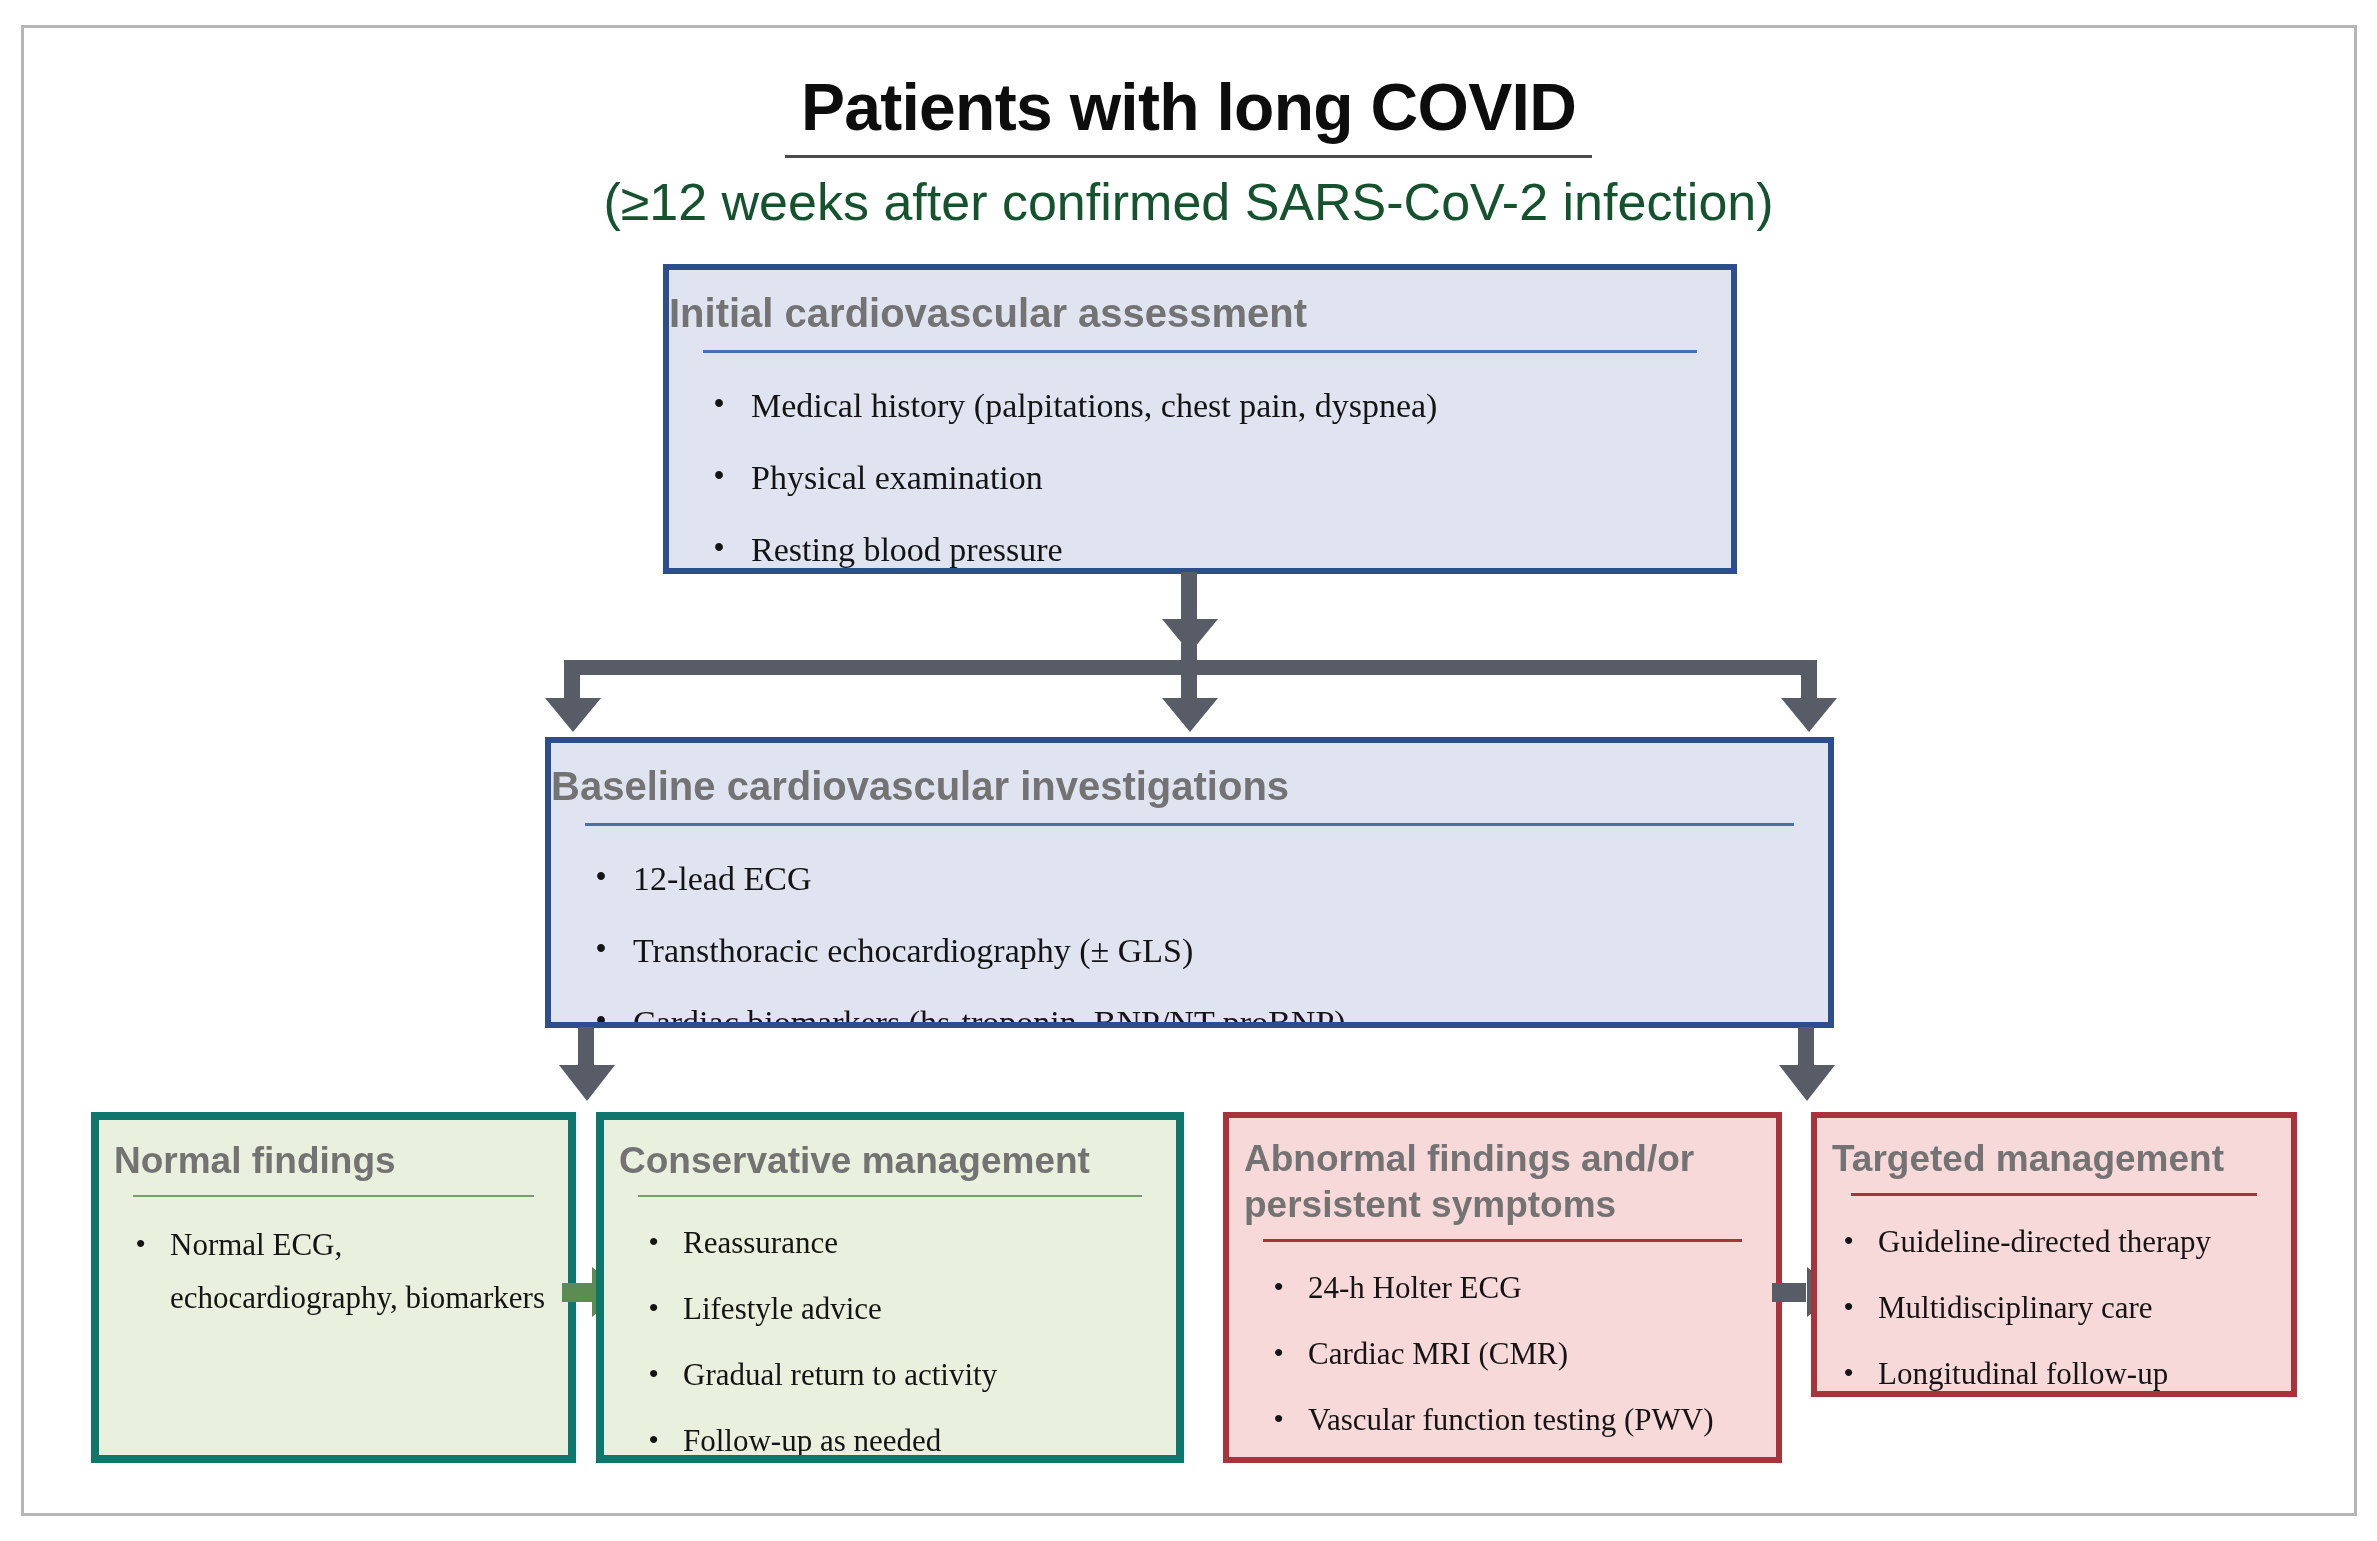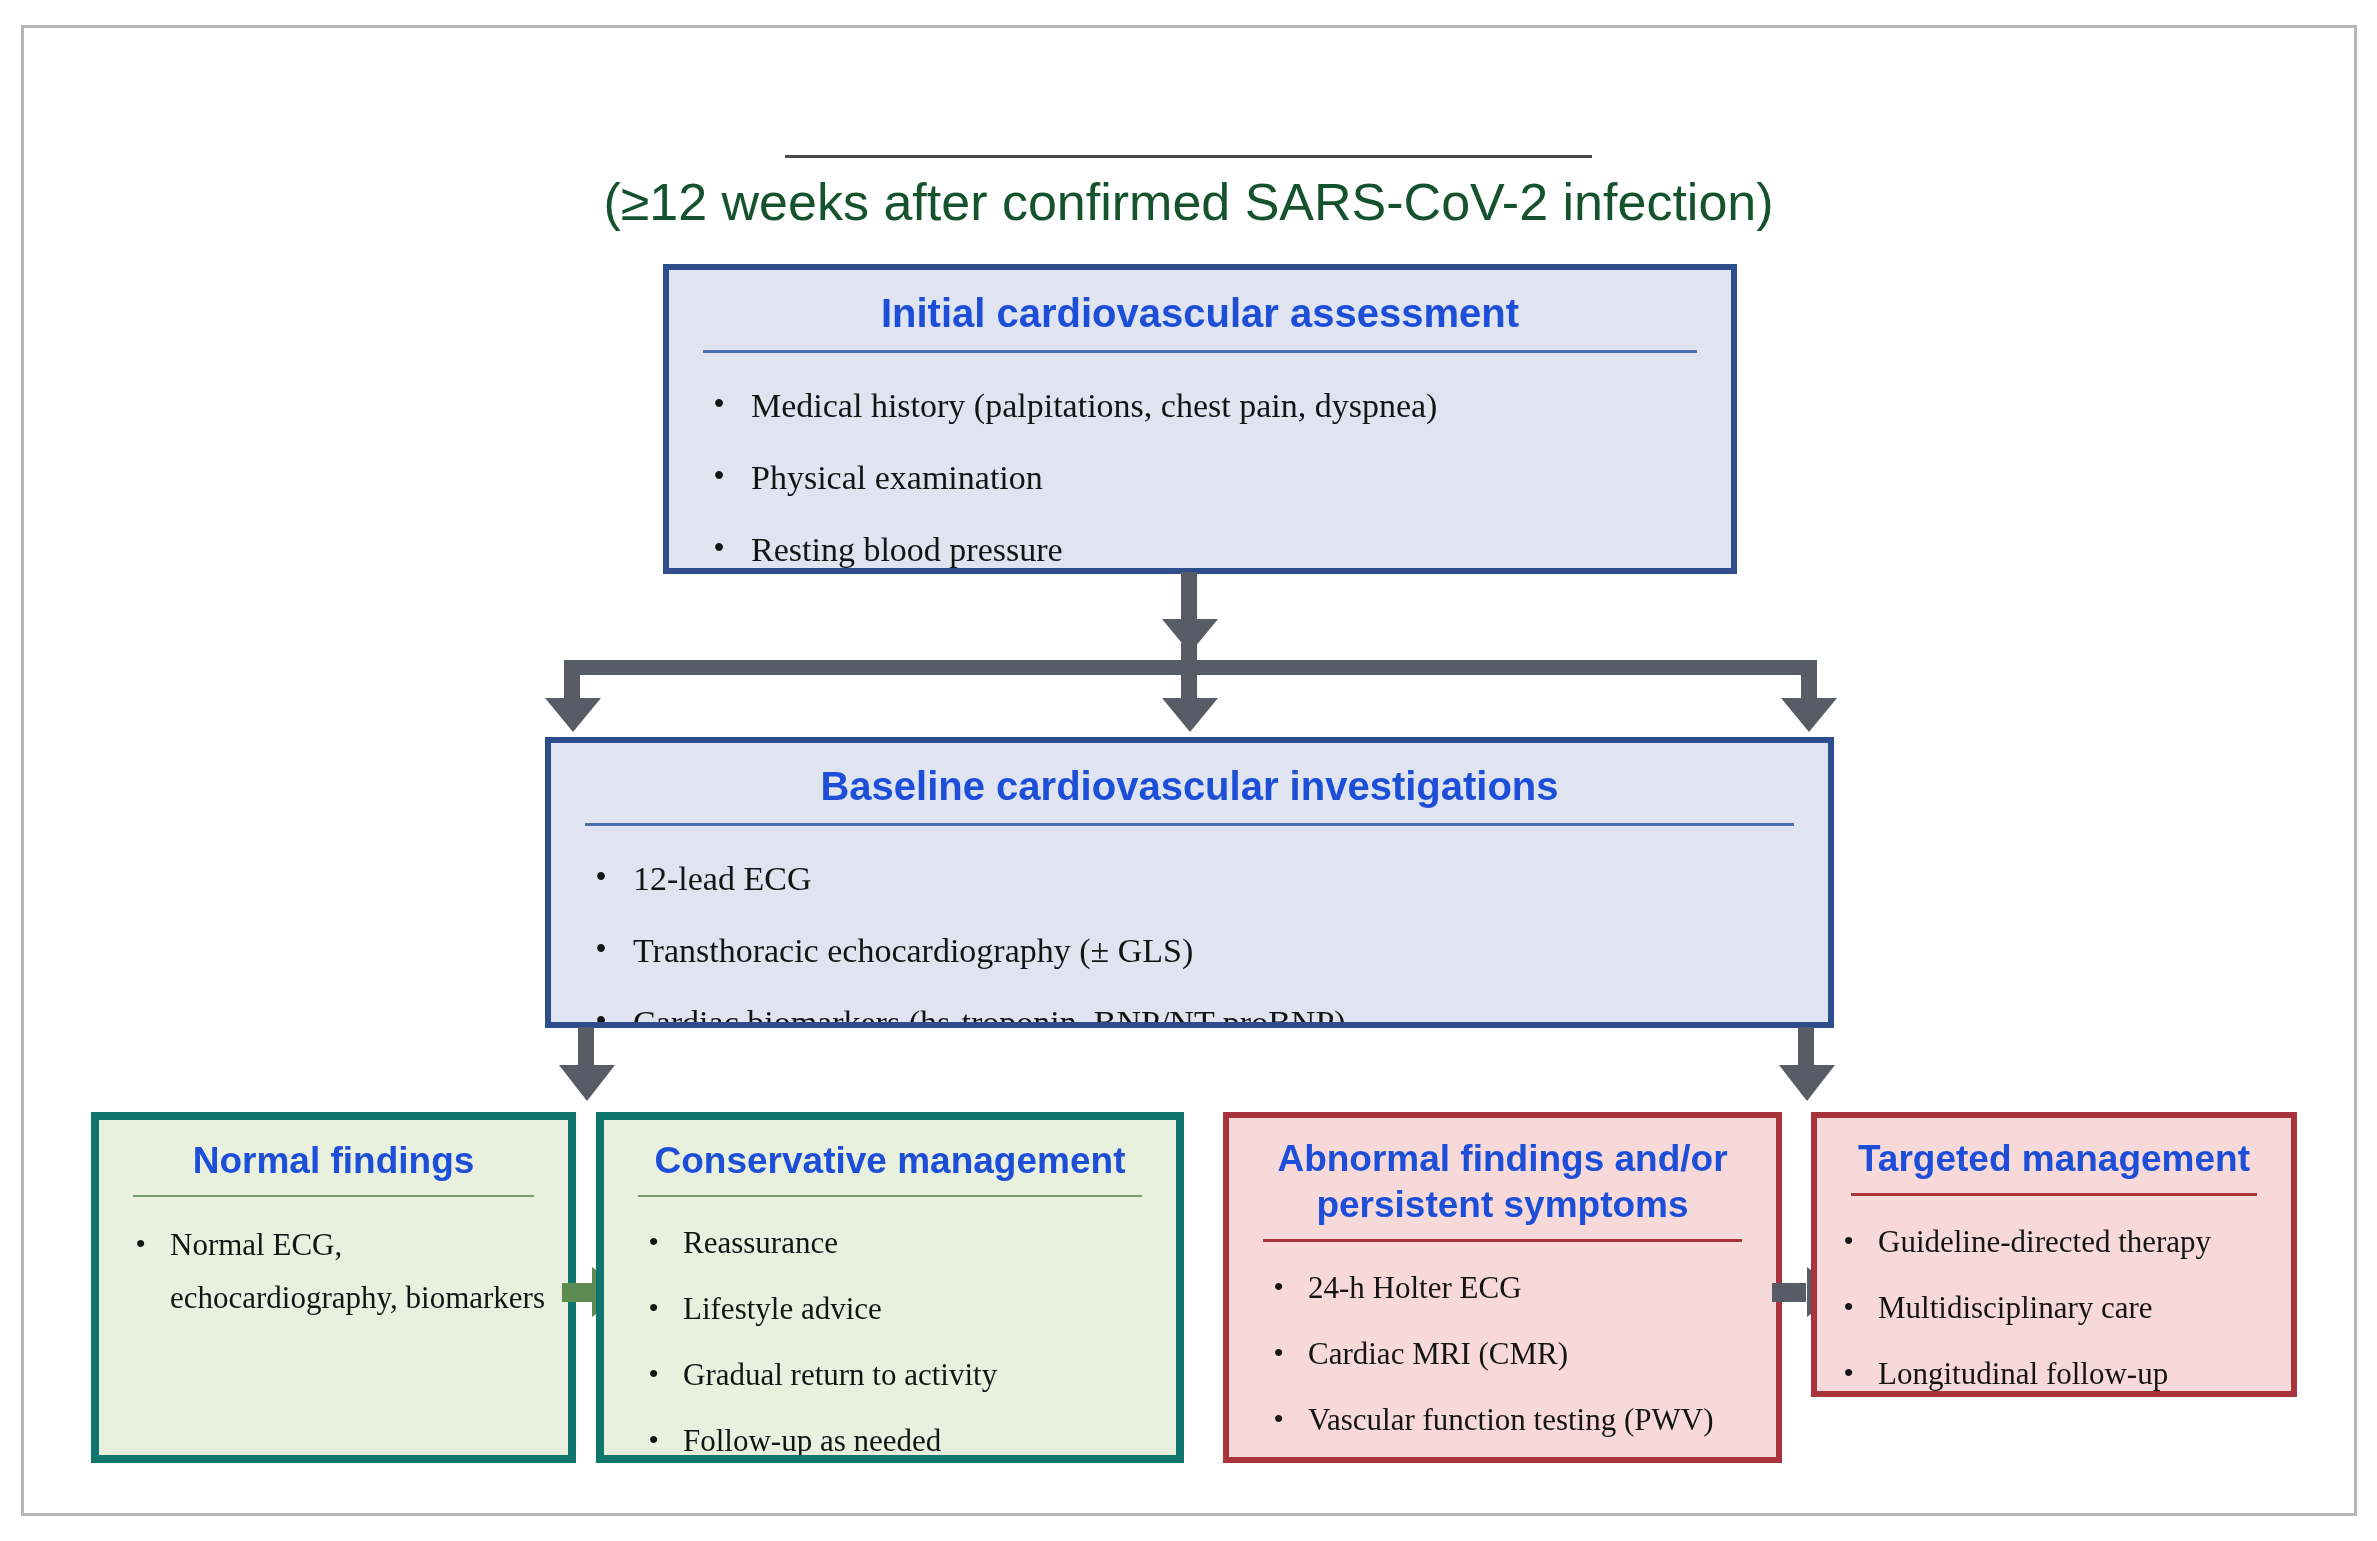--- a/index.html
+++ b/index.html
@@ -17,21 +17,21 @@
   #title-underline { position:absolute; left:785px; top:155px; width:807px; height:3px; background:#4a4a4e; }
   #subtitle { position:absolute; left:0; top:172px; width:100%; text-align:center;
               font-size:52px; color:#14532d; }
 
   
   .box { position:absolute; box-sizing:border-box; overflow:hidden; }
   .box.blue  { background:#dfe4f0; border:6.7px solid #2d4d8c; }
   .box.green { background:#e9f0dd; border:8px solid #0f766e; }
   .box.red   { background:#f8d9d9; border:6px solid #a9333a; }
 
-  .box-title { text-align:center; font-weight:bold; color:#1d4ed8; }
+  .box-title { font-weight:bold; color:#737373; }
   .blue  .box-title { font-size:40px; margin-top:19.4px; line-height:1.22; }
   .green .box-title, .red .box-title { font-size:37px; margin-top:18px; line-height:1.25; padding:0 15px; }
 
   .rule { height:3px; margin:12px 34px 0 34px; }
   .rule.blue-rule  { background:#4a6fae; }
   .rule.green-rule { background:#74a068; height:2.2px; }
   .rule.red-rule   { background:#a9333a; }
 
   ul.items { list-style:none; margin:27px 0 0 0; padding:0 22.4px 0 45px; }
   li.item  { display:flex; align-items:flex-start; }
@@ -86,20 +86,21 @@
   #side-gray-stem  { left:1772px; top:1283px; width:34px; }
   #side-gray-head  { left:1807px; top:1267px; }
 </style>
 </head>
 <body>
 
 <div id="canvas">
 
   <div id="frame"></div>
 
+  <div id="title">Patients with long COVID</div>
   <div id="title-underline"></div>
   <div id="subtitle">(≥12 weeks after confirmed SARS-CoV-2 infection)</div>
 
   <section class="box blue" id="box-initial">
     <div class="box-title">Initial cardiovascular assessment</div>
     <div class="rule blue-rule"></div>
     <ul class="items">
       <li class="item">
         <span class="dot">•</span>
         <span class="txt">Medical history (palpitations, chest pain, dyspnea)</span>

